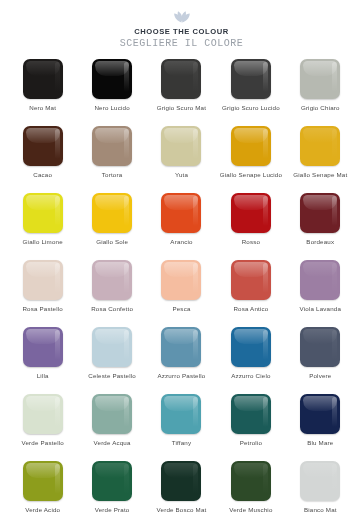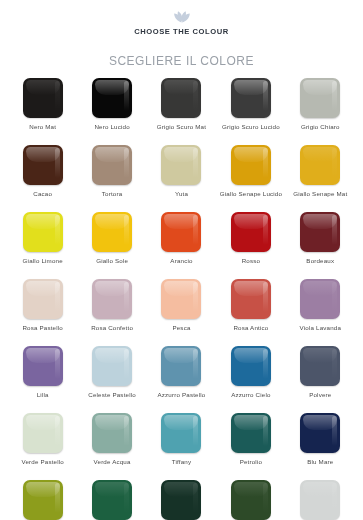--- a/index.html
+++ b/index.html
@@ -36,24 +36,25 @@
   }
   .logo svg { display: block; }
   .title-en {
     font-size: 7.6px;
     font-weight: bold;
     letter-spacing: 0.55px;
     color: #2f3640;
     margin-top: 4px;
   }
   .title-it, .title-fr {
-    font-size: 12px;
+    font-size: 10px;
     letter-spacing: 0.5px;
     color: #9aa0a8;
-    margin-top: 18px;
+    margin-top: 2px;
+    font-family: Liberation Mono, monospace;
   }
 
   
   .grid {
     margin-top: 10px;
     padding: 0 8px;
     display: grid;
     grid-template-columns: repeat(5, 1fr);
     grid-auto-rows: 67px;
     box-sizing: border-box;

